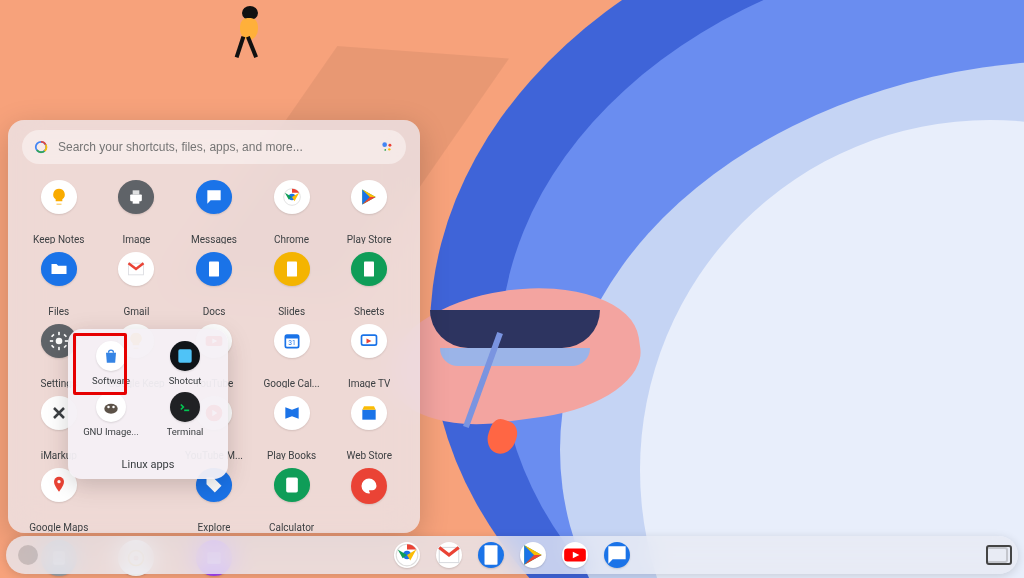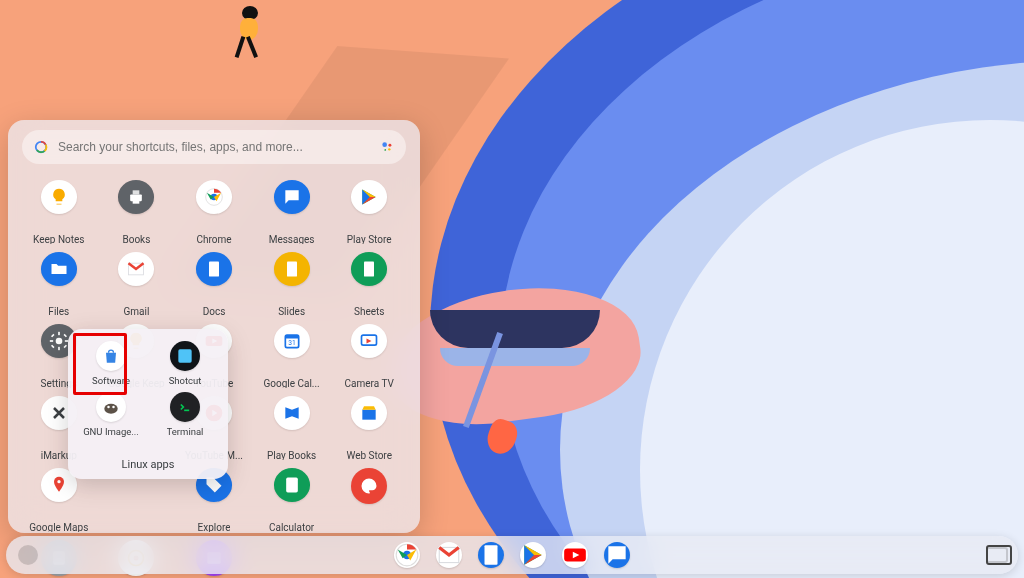--- a/index.html
+++ b/index.html
@@ -190,42 +190,42 @@
         <div class="app-label">Keep Notes</div>
       </div>
       <div class="app">
         <div class="app-icon" style="background: rgb(95, 99, 104);">
           <svg viewBox="0 0 24 24" class="svg-icon">
             <rect x="5" y="9" width="14" height="8" rx="1" fill="#ffffff"></rect>
             <rect x="8" y="4" width="8" height="5" fill="#ffffff" opacity=".8"></rect>
             <rect x="8" y="15" width="8" height="5" fill="#fff"></rect>
           </svg>
         </div>
-        <div class="app-label">Books</div>
+        <div class="app-label">Image</div>
+      </div>
+      <div class="app">
+        <div class="app-icon" style="background: rgb(26, 115, 232);">
+          <svg viewBox="0 0 24 24" class="svg-icon">
+            <path fill="#ffffff" d="M4 4h16v12H8l-4 4z"></path>
+          </svg>
+        </div>
+        <div class="app-label">Messages</div>
       </div>
       <div class="app">
         <div class="app-icon" style="background: rgb(255, 255, 255);">
           <svg viewBox="0 0 24 24" class="svg-icon">
             <circle cx="12" cy="12" r="10" fill="#fff"></circle>
             <circle cx="12" cy="12" r="10" fill="none" stroke="#ddd"></circle>
             <circle cx="12" cy="12" r="4" fill="#1a73e8"></circle>
             <path d="M12 2a10 10 0 0 1 8.6 5H12z" fill="#ea4335"></path>
             <path d="M3.4 7 8 15l4-3z" fill="#0f9d58"></path>
             <path d="M20.6 7 15 17l-3-5z" fill="#fbbc05"></path>
           </svg>
         </div>
         <div class="app-label">Chrome</div>
-      </div>
-      <div class="app">
-        <div class="app-icon" style="background: rgb(26, 115, 232);">
-          <svg viewBox="0 0 24 24" class="svg-icon">
-            <path fill="#ffffff" d="M4 4h16v12H8l-4 4z"></path>
-          </svg>
-        </div>
-        <div class="app-label">Messages</div>
       </div>
       <div class="app">
         <div class="app-icon" style="background: rgb(255, 255, 255);">
           <svg viewBox="0 0 24 24" class="svg-icon">
             <path d="M4 3l16 9-16 9z" fill="#34a853"></path>
             <path d="M4 3l9 9-9 9z" fill="#1a73e8"></path>
             <path d="M4 3l16 9-7 0z" fill="#fbbc05"></path>
             <path d="M4 21l16-9-7 0z" fill="#ea4335"></path>
           </svg>
         </div>
@@ -326,21 +326,21 @@
         </div>
         <div class="app-label">Google Cal...</div>
       </div>
       <div class="app">
         <div class="app-icon" style="background: rgb(255, 255, 255);">
           <svg viewBox="0 0 24 24" class="svg-icon">
             <rect x="3" y="5" width="18" height="12" rx="2" fill="none" stroke="#1a73e8" stroke-width="2"></rect>
             <path d="M9 9l6 3-6 3z" fill="#ea4335"></path>
           </svg>
         </div>
-        <div class="app-label">Camera TV</div>
+        <div class="app-label">Image TV</div>
       </div>
       <div class="app">
         <div class="app-icon" style="background: rgb(255, 255, 255);">
           <svg viewBox="0 0 24 24" class="svg-icon">
             <path d="M6 6l12 12M18 6L6 18" stroke="#3c4043" stroke-width="3"></path>
           </svg>
         </div>
         <div class="app-label">iMarkup</div>
       </div>
       <div style="visibility: hidden;"></div>

